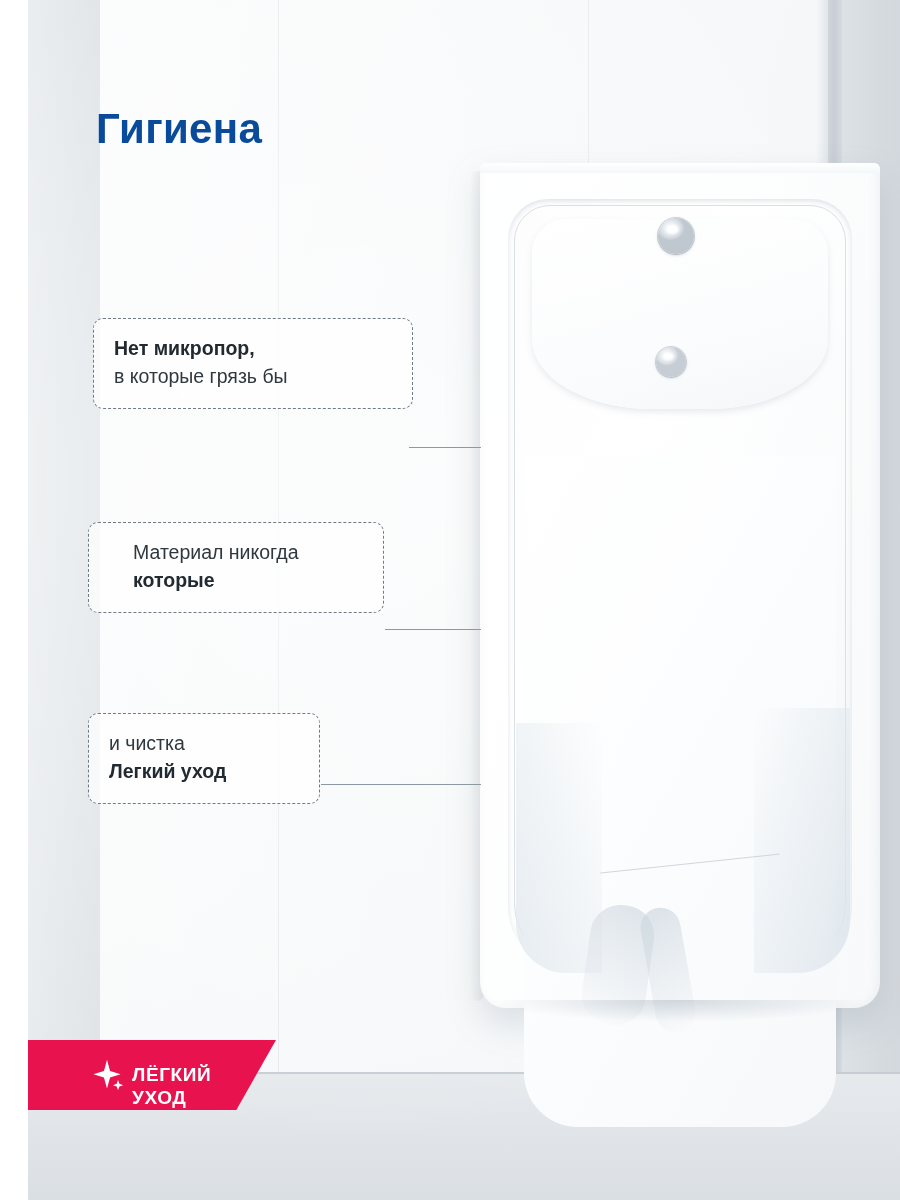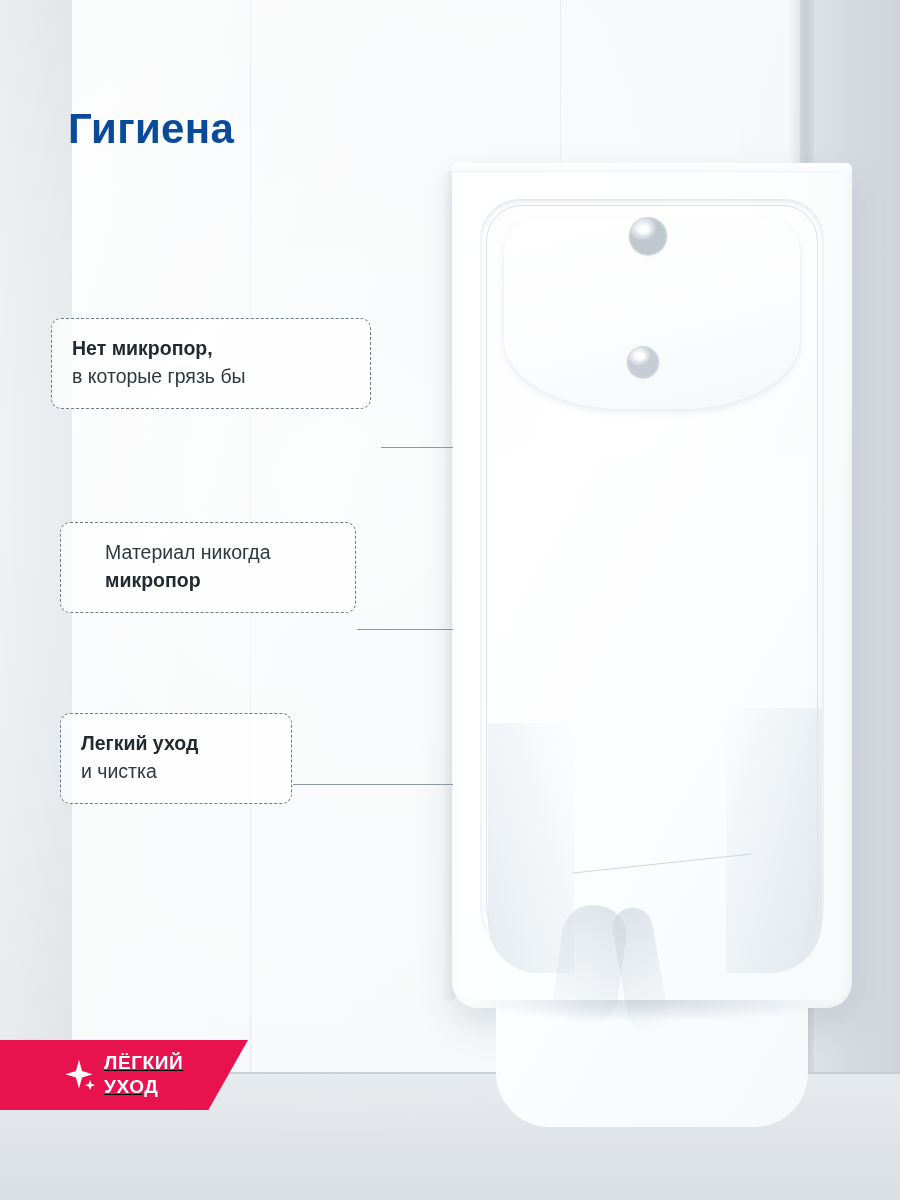--- a/index.html
+++ b/index.html
@@ -7,20 +7,21 @@
     width: 900px;
     height: 1200px;
     font-family: "Liberation Sans", sans-serif;
     overflow: hidden;
   }
   #stage {
     position: relative;
     width: 740px;
     height: 1200px;
     background: #e5e5e5;
+    margin-left: 28px;
   }
 
   
   .bg-wall-left {
     position: absolute;
     left: 0; top: 0;
     width: 72px; height: 1200px;
     background: linear-gradient(90deg, #e9ecef 0%, #e3e7ea 60%, #dfe3e6 100%);
   }
   .bg-wall-main {
@@ -216,44 +217,43 @@
     position: absolute;
     background: rgba(255,255,255,0.72);
     border: 1px dashed #6f7b86;
     border-radius: 10px;
     padding: 16px 20px 18px 20px;
     color: #30383f;
     font-size: 19.5px;
     line-height: 1.42;
   }
   .callout b { font-weight: bold; color: #222a31; }
-  #callout-1 { left: 51px; top: 318px; width: 320px; }
+  #callout-1 { left: 65px; top: 318px; width: 320px; }
   #callout-2 { left: 60px; top: 522px; width: 296px; padding-left: 44px; }
   #callout-3 { left: 60px; top: 713px; width: 232px; }
 
   .leader {
     position: absolute;
     height: 1px;
     background: #8d98a3;
   }
   #leader-1 { left: 381px; top: 447px; width: 72px; }
   #leader-2 { left: 357px; top: 629px; width: 96px; }
   #leader-3 { left: 293px; top: 784px; width: 160px; }
 
   
   .badge {
     position: absolute;
     left: 0; top: 1040px;
     width: 248px; height: 70px;
     background: #e8134e;
     display: flex;
-    align-items: center;
+    align-items: flex-end;
     padding-left: 56px;
     clip-path: polygon(0 0, 100% 0, 84% 100%, 0 100%);
-    text-decoration: underline;
   }
   .badge-spark {
     position: absolute;
     left: 62px; top: 50%;
     transform: translateY(-50%);
     width: 34px; height: 34px;
   }
   .badge-text {
     margin-left: 48px;
     color: #ffffff;
@@ -302,26 +302,26 @@
   <div class="leader" id="leader-2"></div>
   <div class="leader" id="leader-3"></div>
 
   <div class="callout" id="callout-1">
     <div><b>Нет микропор,</b></div>
     <div>в которые грязь бы</div>
   </div>
 
   <div class="callout" id="callout-2">
     <div>Материал никогда</div>
-    <div><b>микропор</b></div>
+    <div><b>которые</b></div>
   </div>
 
   <div class="callout" id="callout-3">
+    <div>и чистка</div>
     <div><b>Легкий уход</b></div>
-    <div>и чистка</div>
   </div>
 
   <div class="badge">
     <svg class="badge-spark" viewBox="0 0 40 40">
       <path d="M20 2 L23.6 15.2 L36 19 L23.6 22.8 L20 36 L16.4 22.8 L4 19 L16.4 15.2 Z" fill="#ffffff"></path>
       <path d="M33 26 L34.6 30.4 L39 32 L34.6 33.6 L33 38 L31.4 33.6 L27 32 L31.4 30.4 Z" fill="#ffffff"></path>
     </svg>
     <div class="badge-text">
       <div>ЛЁГКИЙ</div>
       <div>УХОД</div>

